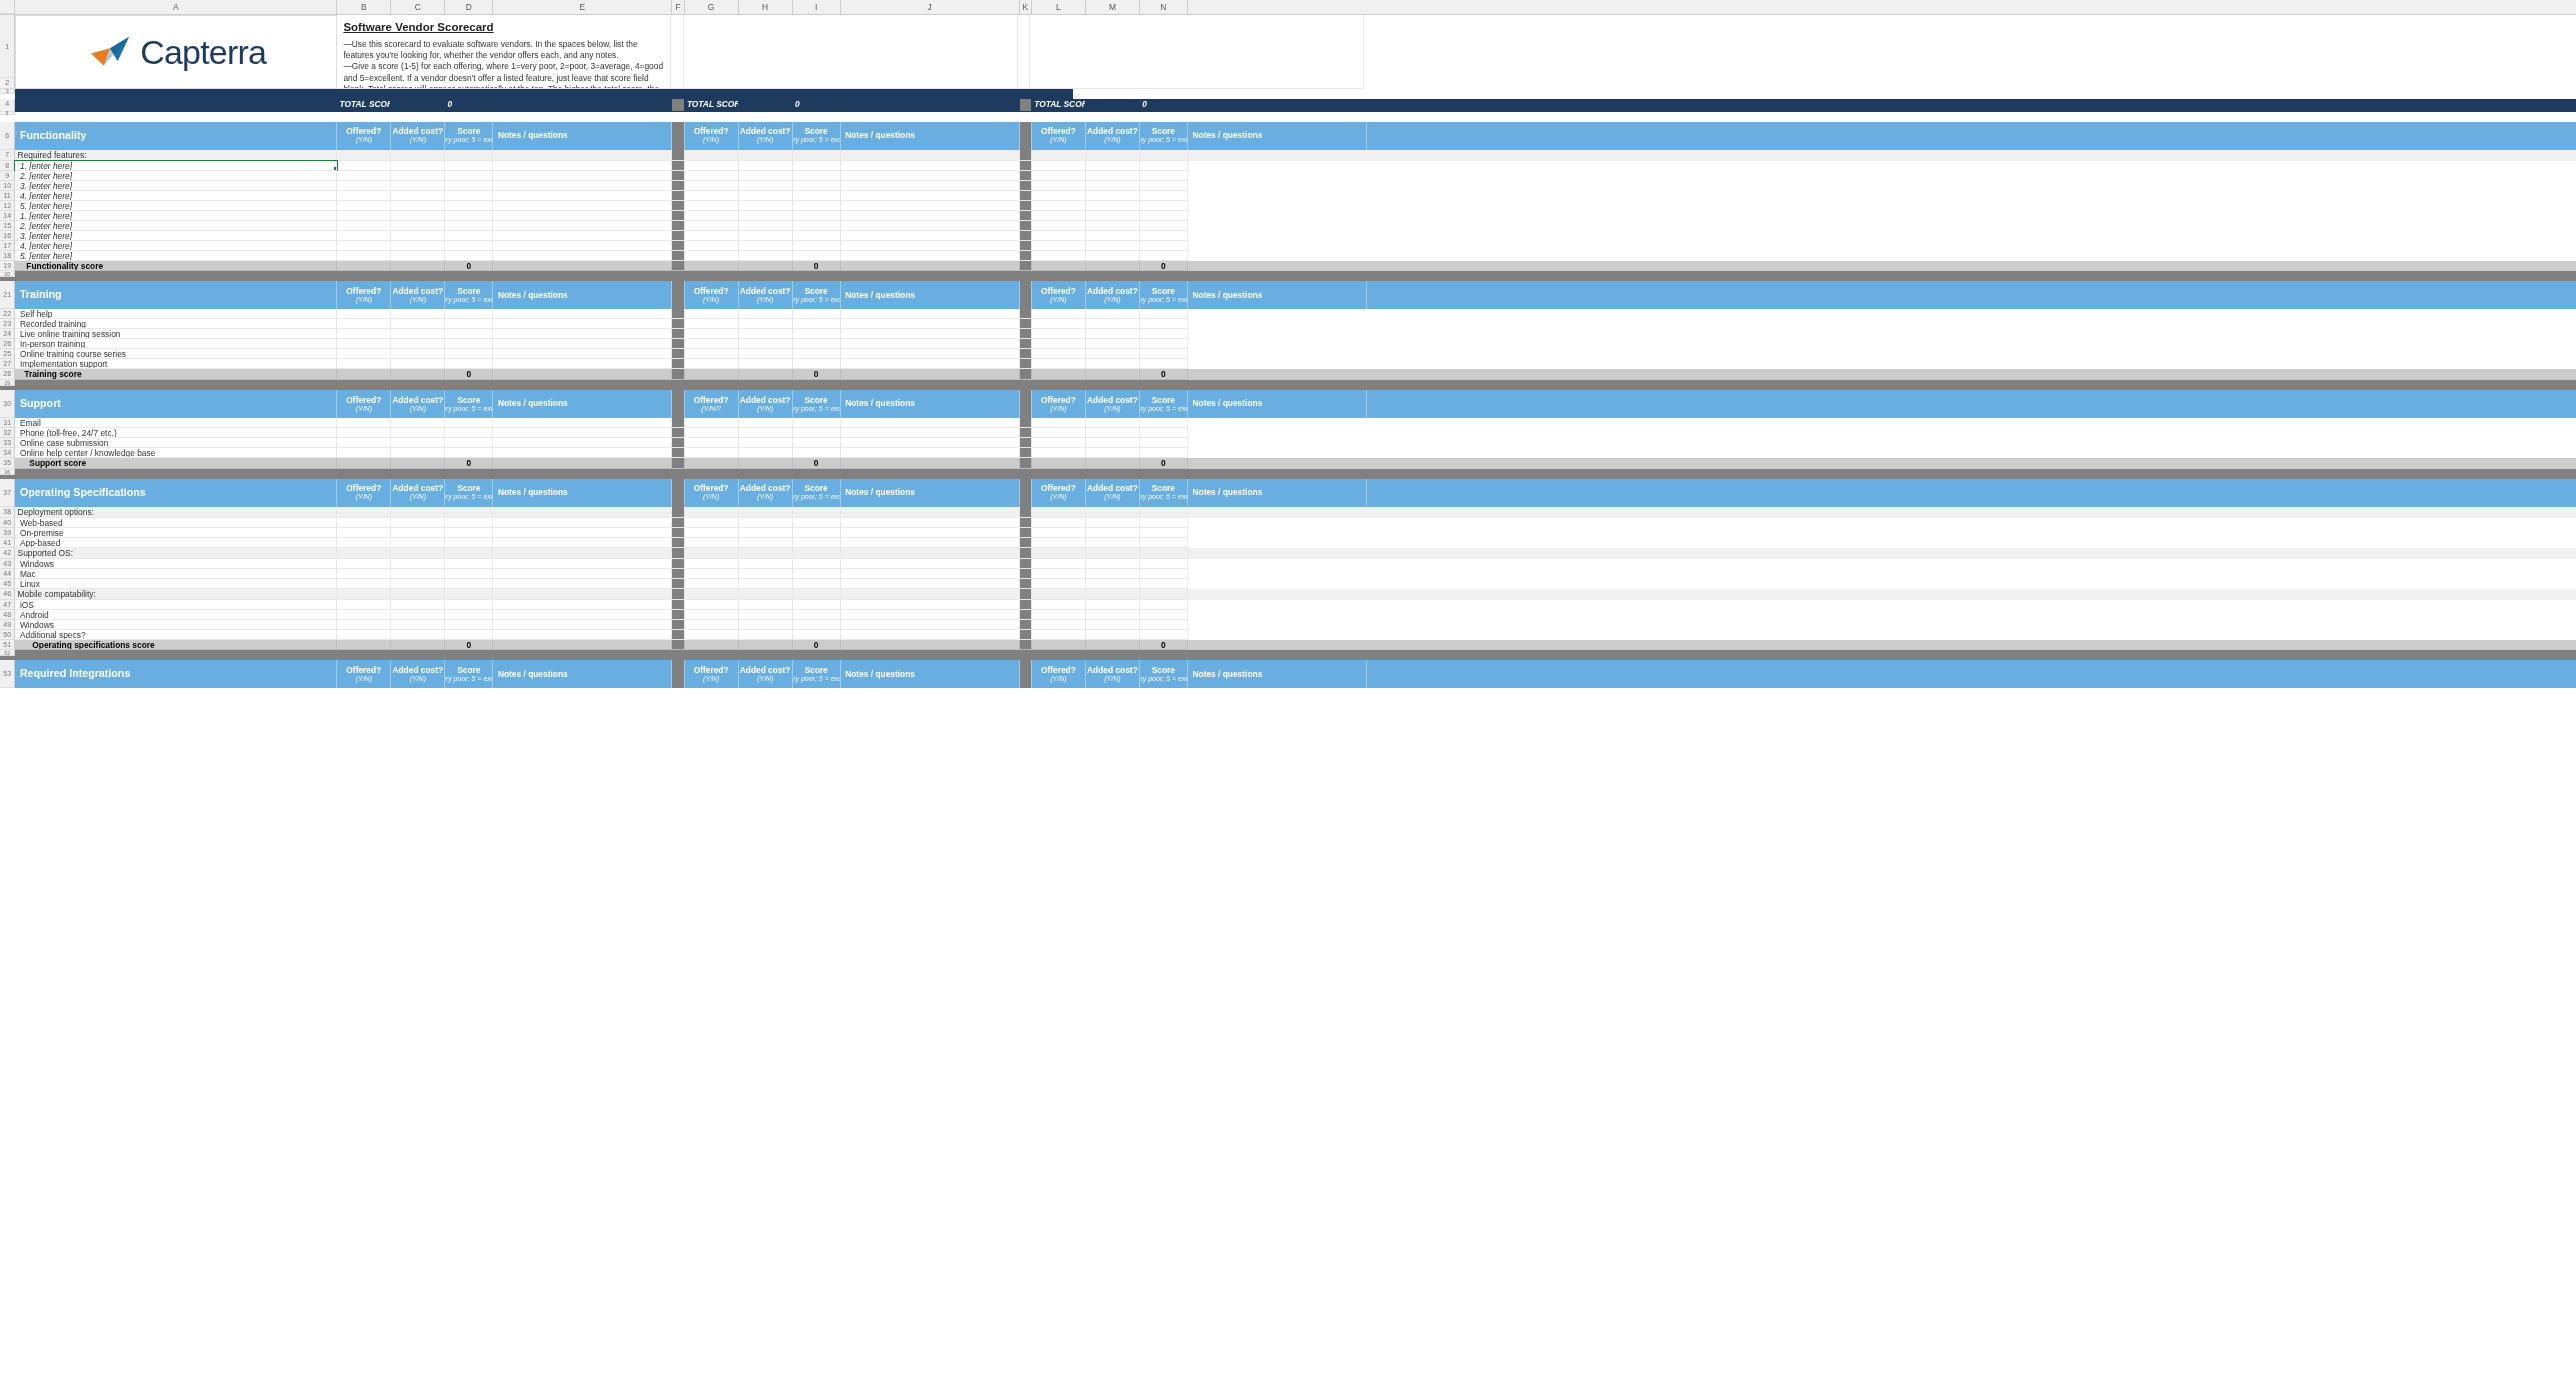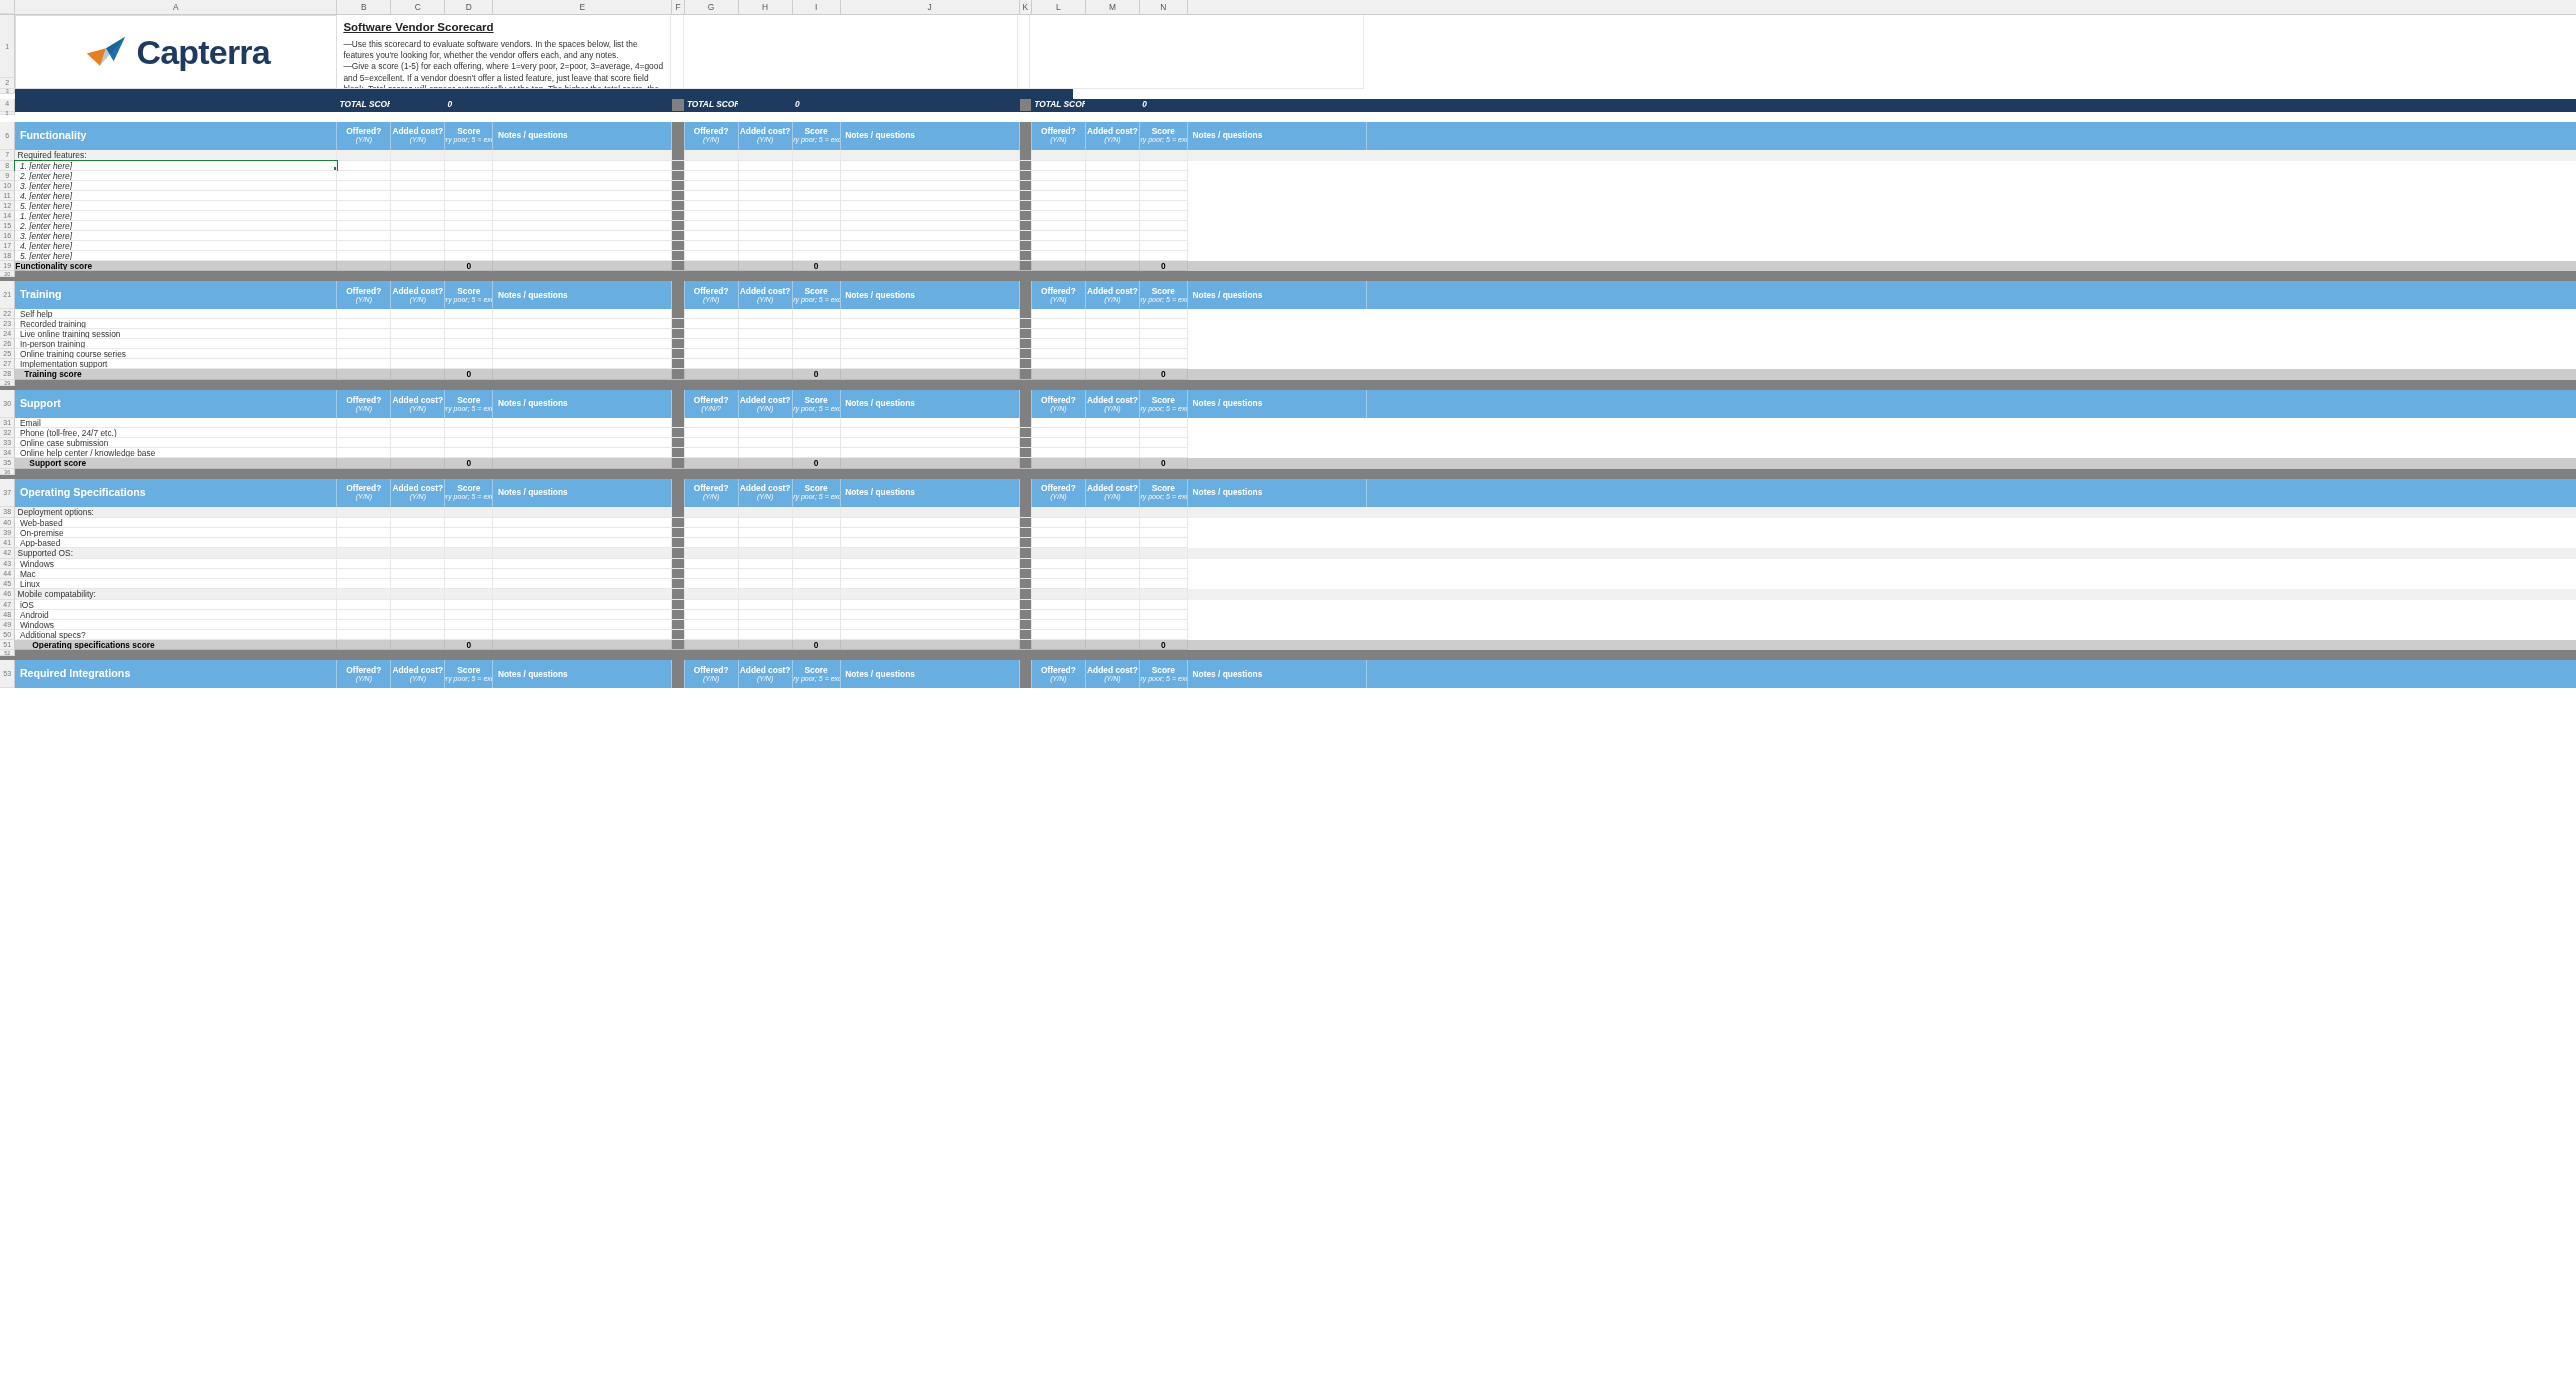--- a/index.html
+++ b/index.html
@@ -11,21 +11,21 @@
 .row{display:flex;min-height:10px;position:relative}
 .rh{width:15.3px;min-width:15.3px;text-align:center;background:#f0f0f0;color:#777;font-size:7px;line-height:10px;border-right:0.8px solid #ccc;border-bottom:0.8px solid #ddd}
 .cell{border-right:0.8px solid #e8e8e8;border-bottom:0.8px solid #e8e8e8;padding:0 2.3px;line-height:10px;overflow:hidden;white-space:nowrap}
 .wA{width:322px}.wB{width:54px}.wC{width:54px}.wD{width:48px}.wE{width:179px}
 .wF{width:12.3px}.wG{width:54px}.wH{width:54px}.wI{width:48px}.wJ{width:179px}
 .wK{width:12.3px}.wL{width:54px}.wM{width:54px}.wN{width:48px}.wO{width:179px}
 .logo-row{height:74px}
 .logo-cell{background:#fff;display:flex;align-items:center;justify-content:center;border:0.8px solid #ddd}
 .logo{display:flex;align-items:center;gap:7.7px}
 .logo-mark{width:46px;height:46px}
-.logo-text{font-size:34px;font-weight:700;color:#1f3a5f;letter-spacing:-0.8px}
+.logo-text{font-size:34px;font-weight:400;color:#1f3a5f;letter-spacing:-0.8px}
 .intro-cell{font-size:8.4px;color:#333;padding:4.6px 6.1px;line-height:1.35;white-space:normal}
 .intro-title{font-size:11.5px;font-weight:bold;text-decoration:underline;color:#222;margin-bottom:3.1px;display:block}
 .navy{background:#1f3a5f}
 .totalrow{background:#1f3a5f;color:#fff;font-style:italic;font-weight:bold;height:12.3px;line-height:12.3px}
 .totalrow .cell{border-color:#1f3a5f}
 .secthead{background:#68aee0;color:#fff;height:28px}
 .secthead .cell{border-right:0.8px solid #9fcce9;border-bottom:none;display:flex;flex-direction:column;align-items:center;justify-content:center;text-align:center;line-height:1.1}
 .secthead .title{font-size:10.7px;font-weight:bold;padding-left:4.6px;justify-content:center;align-items:flex-start;text-align:left}
 .h1{font-weight:bold;font-size:8.4px}
 .h2{font-style:italic;font-size:7px;opacity:.95}
@@ -359,21 +359,21 @@
         <div class="cell wH"></div>
         <div class="cell wI"></div>
         <div class="cell wJ"></div>
     <div class="cell wK sep"></div>
     <div class="cell wL"></div>
         <div class="cell wM"></div>
         <div class="cell wN"></div>
   </div>
       <div class="row scorerow">
     <div class="rh" style="background:#f0f0f0;color:#777;font-weight:normal">19</div>
-    <div class="cell wA" style="padding-left:0">Functionality score</div>
+    <div class="cell wA" style="padding-left:11px">Functionality score</div>
     <div class="cell wB"></div>
         <div class="cell wC"></div>
     <div class="cell wD" style="text-align:center">0</div>
     <div class="cell wE"></div>
     <div class="cell wF sep"></div>
     <div class="cell wG"></div>
         <div class="cell wH"></div>
     <div class="cell wI" style="text-align:center">0</div>
     <div class="cell wJ"></div>
     <div class="cell wK sep"></div>

